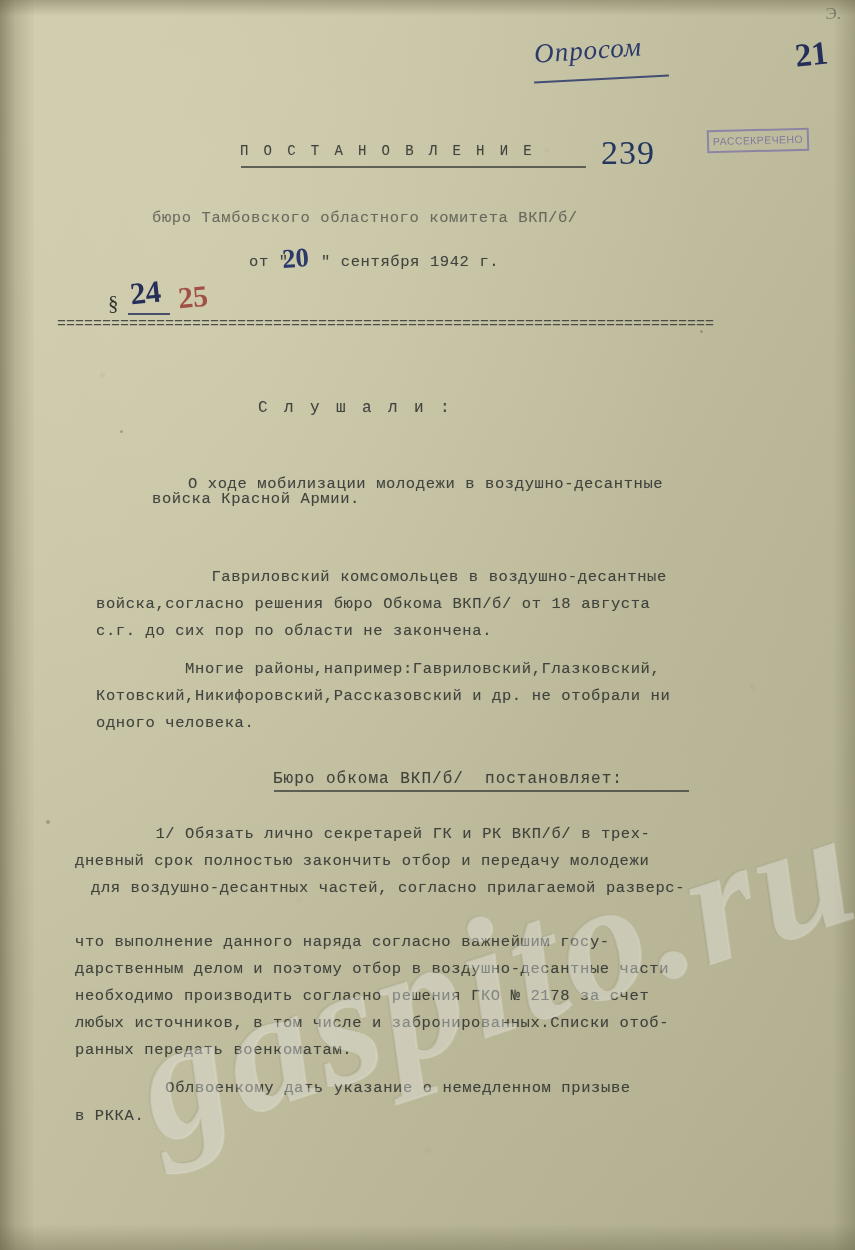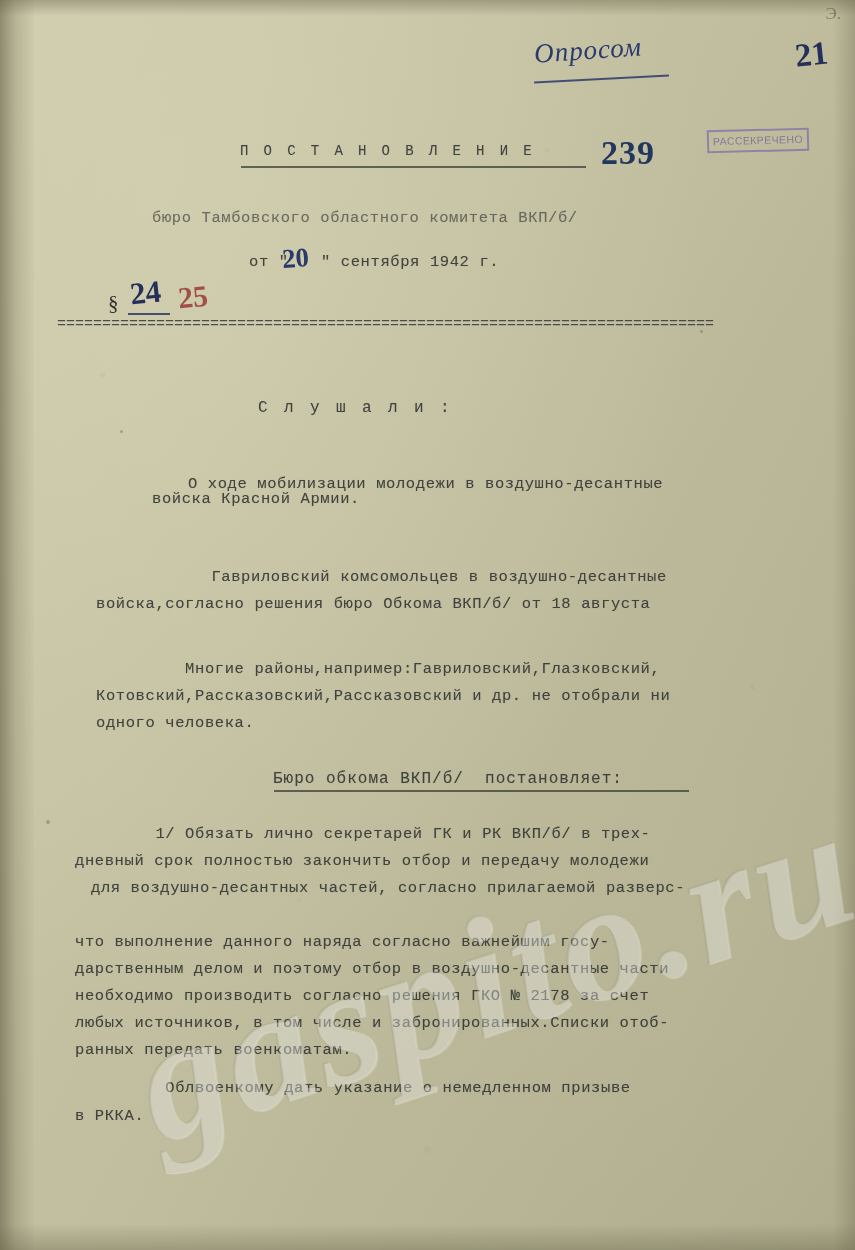--- a/index.html
+++ b/index.html
@@ -94,21 +94,21 @@
     height: 2px;
     background: #2b3a6b;
     transform: rotate(-3deg);
     opacity: .85;
   }
   .num-big {
     position: absolute;
     color: #23365f;
     font-family: "Liberation Serif", serif;
     font-size: 34px;
-    font-weight: bold;
+    font-weight: normal;
     letter-spacing: 1px;
   }
   .num-page {
     position: absolute;
     color: #25305a;
     font-family: "Liberation Serif", serif;
     font-size: 33px;
     font-weight: bold;
     transform: rotate(-6deg);
   }
@@ -252,22 +252,23 @@
 
   <div class="sep" style="left:57px;top:316px;">=========================================================================</div>
 
   <div class="tw spaced" style="left:258px;top:396px;font-size:16px;">С л у ш а л и :</div>
 
   <div class="tw" style="left:188px;top:472px;">О ходе мобилизации молодежи в воздушно-десантные</div>
   <div class="tw" style="left:152px;top:487px;">войска Красной Армии.</div>
 
   <div class="tw" style="left:152px;top:565px;">      Гавриловский комсомольцев в воздушно-десантные</div>
   <div class="tw" style="left:96px;top:592px;">войска,согласно решения бюро Обкома ВКП/б/ от 18 августа</div>
+  <div class="tw" style="left:96px;top:619px;">с.г. до сих пор по области не закончена.</div>
   <div class="tw" style="left:96px;top:657px;">         Многие районы,например:Гавриловский,Глазковский,</div>
-  <div class="tw" style="left:96px;top:684px;">Котовский,Рассказовский,Рассказовский и др. не отобрали ни</div>
+  <div class="tw" style="left:96px;top:684px;">Котовский,Никифоровский,Рассказовский и др. не отобрали ни</div>
   <div class="tw" style="left:96px;top:711px;">одного человека.</div>
 
   <div class="tw" style="left:273px;top:767px;font-size:16px;letter-spacing:1px;">Бюро обкома ВКП/б/  постановляет:</div>
   <div class="tw-underline" style="left:274px;top:790px;width:415px;"></div>
 
   <div class="tw" style="left:96px;top:822px;">      1/ Обязать лично секретарей ГК и РК ВКП/б/ в трех-</div>
   <div class="tw" style="left:75px;top:849px;">дневный срок полностью закончить отбор и передачу молодежи</div>
   <div class="tw" style="left:75px;top:876px;margin-left:16px;">для воздушно-десантных частей, согласно прилагаемой разверс-</div>
   <div class="tw" style="left:75px;top:930px;">что выполнение данного наряда согласно важнейшим госу-</div>
   <div class="tw" style="left:75px;top:957px;">дарственным делом и поэтому отбор в воздушно-десантные части</div>

